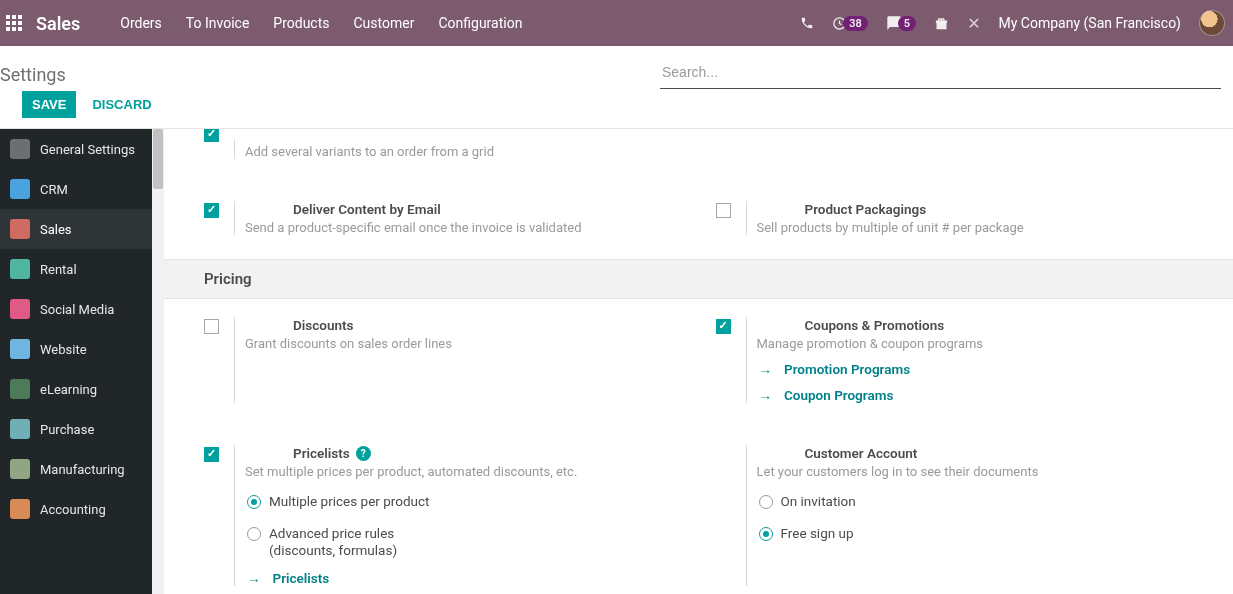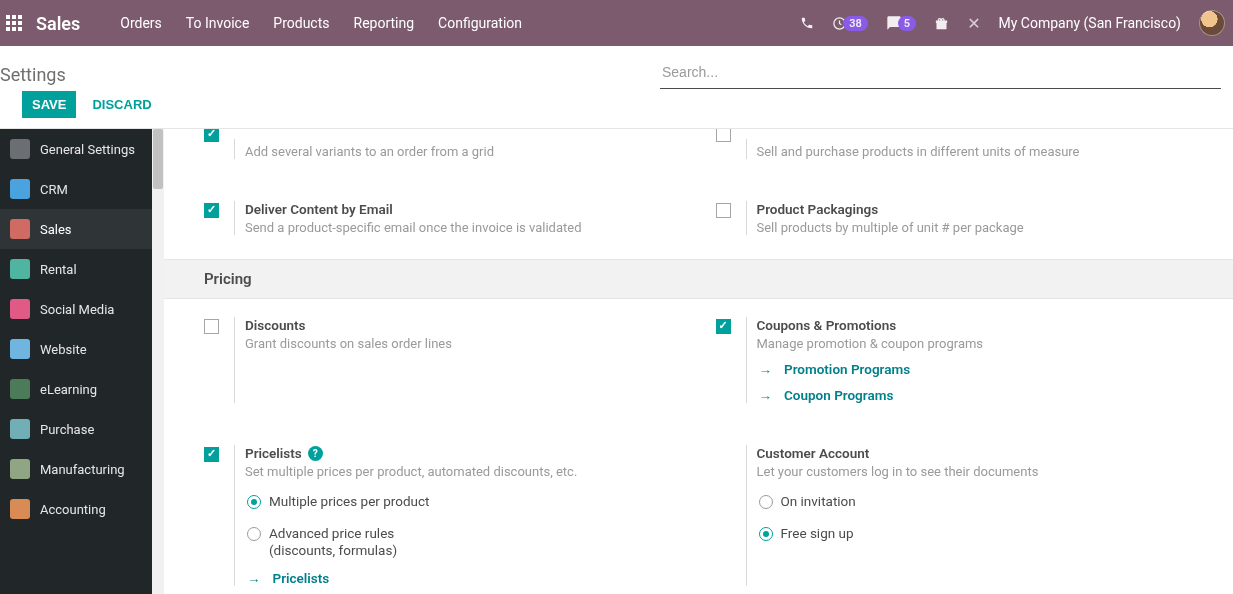--- a/index.html
+++ b/index.html
@@ -5,21 +5,21 @@
   * { box-sizing: border-box; margin: 0; padding: 0; }
   html, body { width: 1233px; height: 594px; font-family: -apple-system, BlinkMacSystemFont, "Segoe UI", Roboto, sans-serif; font-size: 13px; color: #4c4c4c; overflow: hidden; background: #fff; }
   
   .topbar { height: 46px; background: #7c5b6f; display: flex; align-items: center; color: #fff; padding: 0 8px 0 0; }
   .apps-icon { width: 28px; display: flex; align-items: center; justify-content: center; }
   .brand { font-size: 18px; font-weight: 600; margin-left: 8px; margin-right: 40px; }
   .top-menu { display: flex; gap: 24px; }
   .top-menu a { color: #fff; text-decoration: none; font-size: 14px; }
   .top-right { margin-left: auto; display: flex; align-items: center; gap: 18px; font-size: 14px; }
   .syst-icon { opacity: 0.9; display: inline-flex; align-items: center; }
-  .badge { background: #8b5cf6; color: #fff; border-radius: 10px; font-size: 11px; padding: 1px 6px; margin-left: -4px; font-weight: 600; }
+  .badge { background: #701a75; color: #fff; border-radius: 10px; font-size: 11px; padding: 1px 6px; margin-left: -4px; font-weight: 600; }
   .company { font-size: 14px; }
   .avatar { width: 26px; height: 26px; border-radius: 50%; background: radial-gradient(circle at 40% 35%, #f2c48d 35%, #6b4a3a 36%); box-shadow: inset 0 0 0 1px rgba(255,255,255,0.4); }
 
   
   .cp { position: absolute; top: 46px; left: 0; right: 0; height: 83px; border-bottom: 1px solid #e5e5e5; background: #fff; padding-left: 46px; }
   .cp-title { position: absolute; left: 0px; top: 18px; font-size: 18px; color: #6f6f6f; }
   .cp-search { position: absolute; right: 12px; left: 660px; top: 12px; }
   .cp-search input { width: 100%; border: none; border-bottom: 1px solid #4c4c4c; font-size: 14px; padding: 6px 2px 8px; outline: none; color: #4c4c4c; }
   .cp-search input::placeholder { color: #9a9a9a; }
   .cp-buttons { position: absolute; left: 0; bottom: 10px; display: flex; align-items: center; gap: 16px; margin-left: 22px; }
@@ -36,21 +36,21 @@
   .side-icon { width:20px; height:20px; border-radius:3px; display:flex; align-items:center; justify-content:center; font-size:11px; color:#fff; }
 
   
   .main { position:absolute; top:129px; left:164px; right:0; bottom:0; overflow:auto; background:#fff; }
   .section-header { background:#f2f2f2; padding:10px 14px 10px 40px; font-weight:600; color:#4c4c4c; font-size:15px; border-top:1px solid #e5e5e5; border-bottom:1px solid #e5e5e5; }
   .settings-grid { display:flex; flex-wrap:wrap; padding: 8px 10px 8px 36px; }
   .setting-box { width:50%; display:flex; padding:10px 0 16px 4px; }
   .chk-col { width:30px; padding-top:2px; flex-shrink:0; }
   .divider-col { width:0; border-left:1px solid #d9d9d9; margin-right:10px; flex-shrink:0; align-self:stretch; }
   .content-col { flex:1; padding-right:20px; }
-  .setting-title { font-weight:600; color:#4c4c4c; font-size:13.5px; display:flex; align-items:center; gap:6px; }
+  .setting-title { font-weight:600; color:#4c4c4c; font-size:13.5px; display:flex; align-items:center; gap:6px;margin-left:48px; }
   .setting-desc { color:#9a9a9a; font-size:13px; margin-top:3px; }
   .sub-radio, .sub-link { margin-top:10px; display:flex; align-items:flex-start; gap:8px; font-size:13.5px; color:#4c4c4c; padding-left:2px; }
   .sub-radio { margin-top:14px; }
   .sub-link a { color:#00818a; font-weight:600; text-decoration:none; }
   .arrow { color:#00818a; font-weight:700; margin-right:4px; }
   .info-icon { width:15px; height:15px; border-radius:50%; background:#00a09d; color:#fff; font-size:10px; display:inline-flex; align-items:center; justify-content:center; font-weight:700; }
 
   
   .chk { width:15px; height:15px; border:1px solid #a6a6a6; display:inline-block; position:relative; background:#fff; }
   .chk.checked { background:#00a09d; border-color:#00a09d; }
@@ -82,21 +82,21 @@
           <rect width="4" height="4" x="6" y="12"></rect>
           <rect width="4" height="4" x="12" y="12"></rect>
         </g>
       </svg>
   </span>
   <span class="brand">Sales</span>
   <nav class="top-menu">
     <a href="#">Orders</a>
     <a href="#">To Invoice</a>
     <a href="#">Products</a>
-    <a href="#">Reporting</a>
+    <a href="#">Customer</a>
     <a href="#">Configuration</a>
   </nav>
   <div class="top-right">
     <span class="syst-icon">
       <svg width="14" height="14" viewBox="0 0 24 24" fill="#fff">
           <path d="M6.6 10.8c1.4 2.8 3.8 5.1 6.6 6.6l2.2-2.2c.3-.3.7-.4 1-.2 1.1.4 2.4.6 3.6.6.6 0 1 .4 1 1V20c0 .6-.4 1-1 1C10.6 21 3 13.4 3 4c0-.6.4-1 1-1h3.4c.6 0 1 .4 1 1 0 1.2.2 2.5.6 3.6.1.4 0 .8-.2 1l-2.2 2.2z"></path>
         </svg>
     </span>
     <span class="syst-icon">
       <svg width="15" height="15" viewBox="0 0 24 24" fill="none" stroke="#fff" stroke-width="2">
@@ -186,30 +186,20 @@
       <div class="setting-box cut-top">
         <div class="chk-col"><span class="chk checked"></span></div>
         <div class="divider-col"></div>
         <div class="content-col">
           <div class="setting-title">
             <span></span>
           </div>
           <div class="setting-desc">Add several variants to an order from a grid</div>
         </div>
       </div>
-      <div class="setting-box cut-top">
-        <div class="chk-col"><span class="chk"></span></div>
-        <div class="divider-col"></div>
-        <div class="content-col">
-          <div class="setting-title">
-            <span></span>
-          </div>
-          <div class="setting-desc">Sell and purchase products in different units of measure</div>
-        </div>
-      </div>
     </div>
     <div class="settings-grid">
       <div class="setting-box">
         <div class="chk-col"><span class="chk checked"></span></div>
         <div class="divider-col"></div>
         <div class="content-col">
           <div class="setting-title">
             <span>Deliver Content by Email</span>
           </div>
           <div class="setting-desc">Send a product-specific email once the invoice is validated</div>

